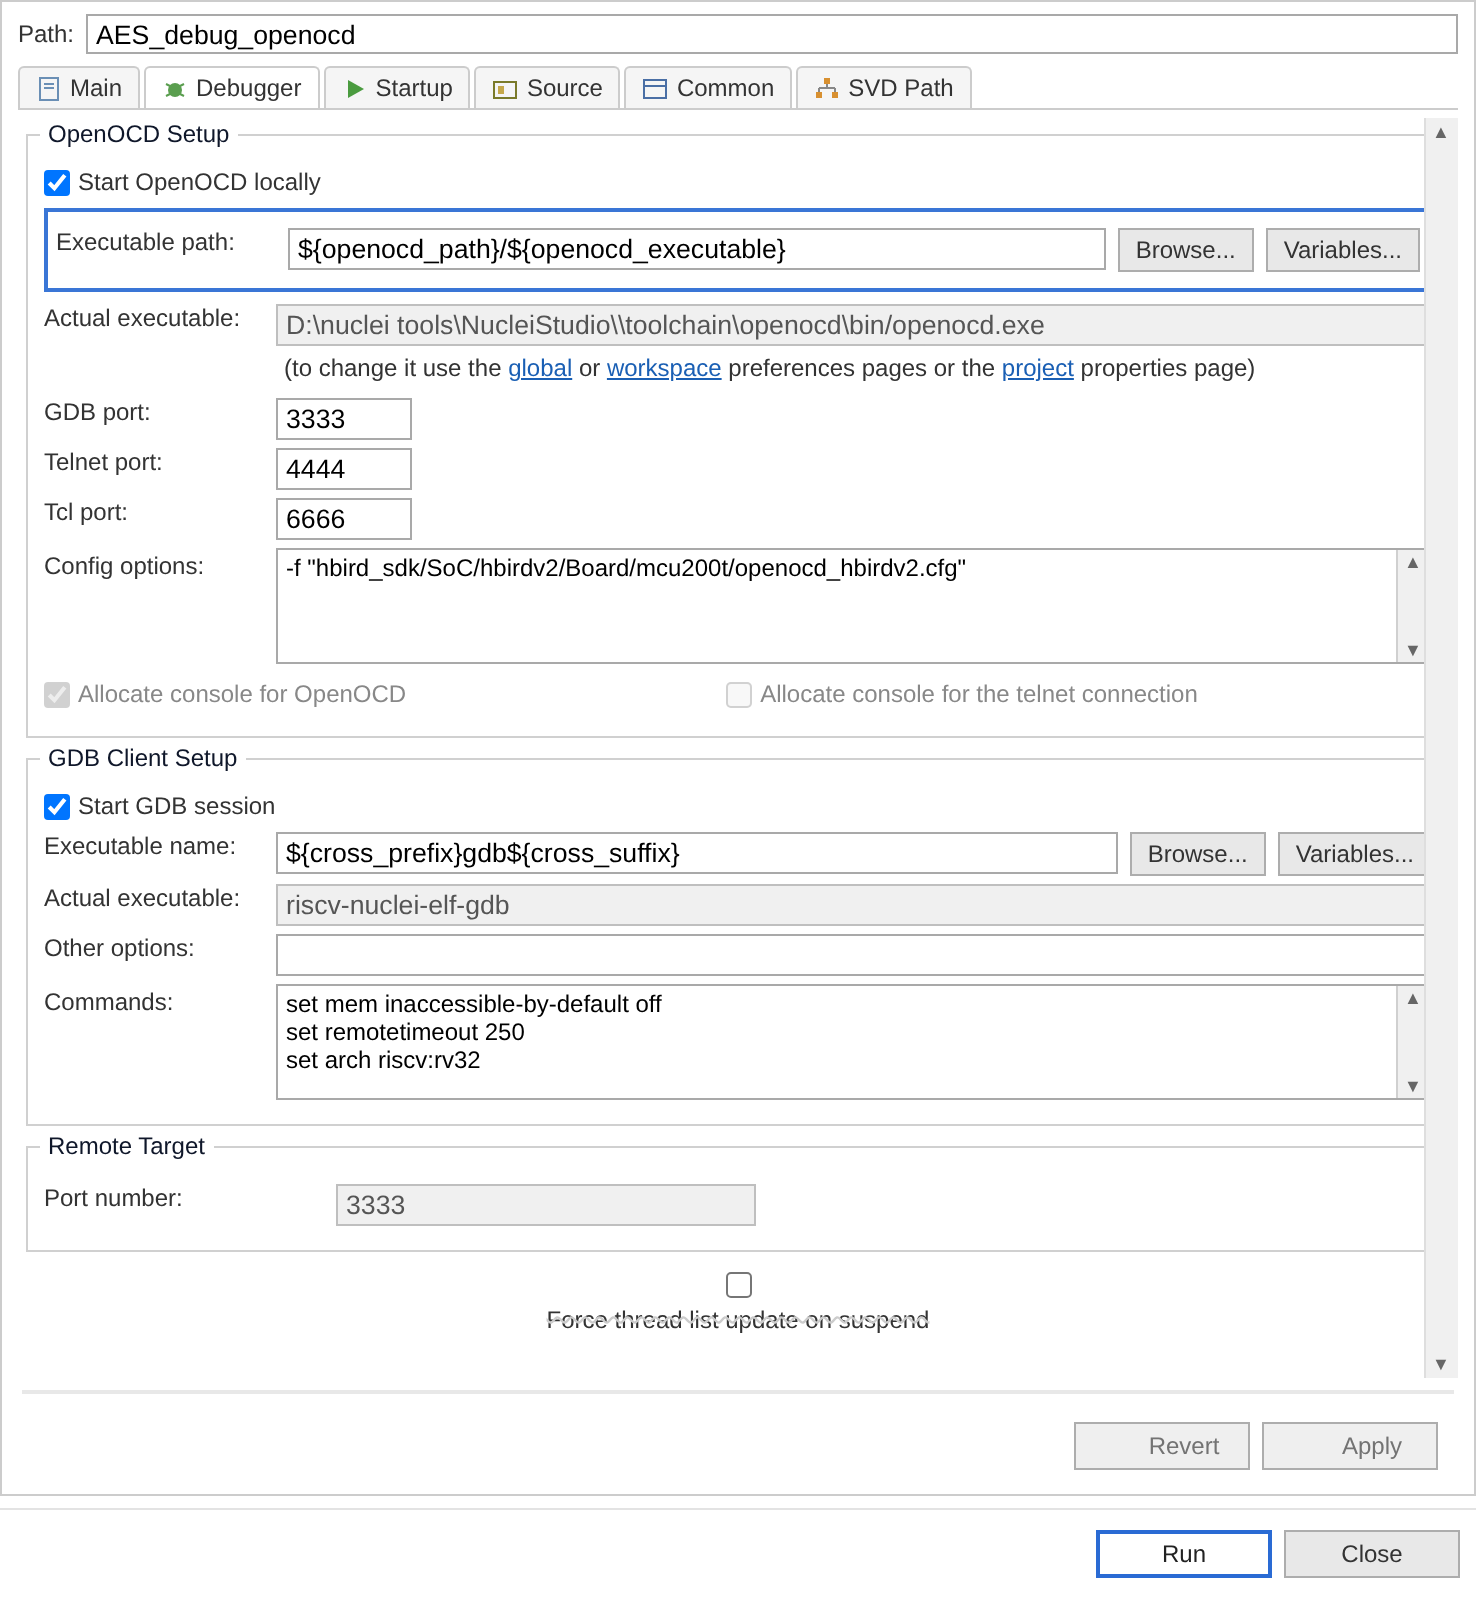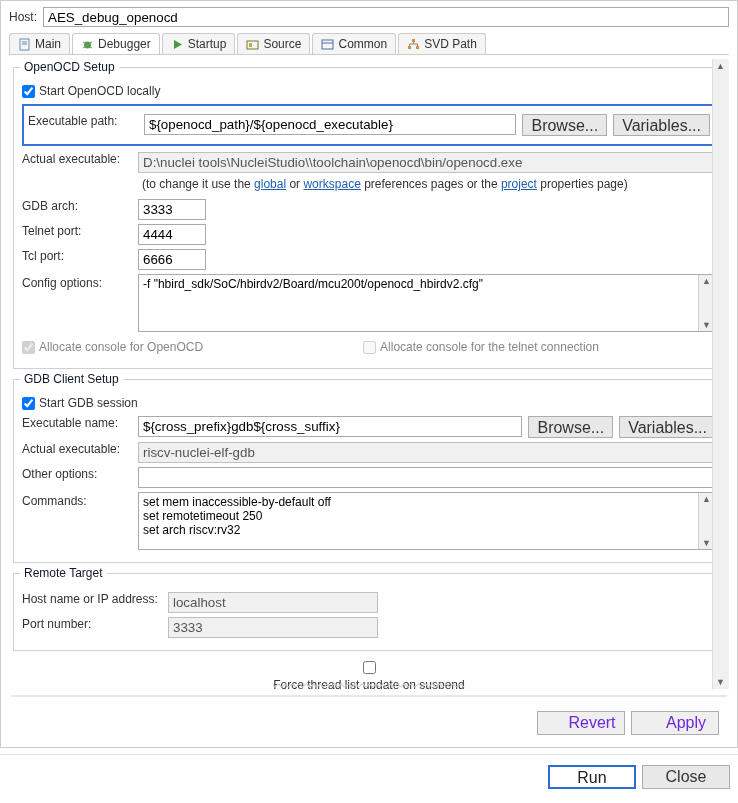--- a/index.html
+++ b/index.html
@@ -20,22 +20,22 @@
 .check-row { display: flex; align-items: center; gap: 4px; margin: 2px 0 6px 0; }
 .check-row input[type=checkbox] { width: 13px; height: 13px; }
 .check-row.disabled label { color: #888; }
 .form-row { display: flex; gap: 6px; margin: 4px 0; }
 .form-row .lbl { width: 110px; color: #333; }
 .form-row .lbl.wide { width: 140px; }
 .form-row input[type=text] { border: 1px solid #a9a9a9; padding: 2px 4px; height: 21px; }
 .form-row input.flex { flex: 1; }
 .form-row input.small { width: 68px; }
 .form-row input.ro { background: #f0f0f0; color: #555; border: 1px solid #bfbfbf; }
-.btn { border: 1px solid #adadad; background: #e8e8e8; padding: 2px 8px; height: 22px; cursor: pointer; font-size: 16px; color: #333; }
-.btn.disabled { color: #6d28d9; background: #efefef; cursor: default; padding-left: 30px; }
+.btn { border: 1px solid #adadad; background: #e8e8e8; padding: 2px 8px; height: 22px; cursor: pointer; font-size: 12px; color: #333; }
+.btn.disabled { color: #737373; background: #efefef; cursor: default; padding-left: 30px; }
 .btn-lg { width: 88px; height: 24px; }
 .hl-box { border: 2px solid #3a76d6; padding: 4px 4px; margin: 2px 0 6px 0; }
 .note { margin: 2px 0 8px 120px; color: #333; }
 a { color: #1a5fb4; text-decoration: underline; cursor: pointer; }
 .textarea-wrap { display: flex; flex: 1; border: 1px solid #a9a9a9; }
 .textarea-wrap textarea { flex: 1; border: none; resize: none; padding: 2px 4px; font-family: inherit; font-size: 12px; height: 56px; outline: none; }
 .textarea-wrap .vscroll { width: 17px; background: #f0f0f0; border-left: 1px solid #d0d0d0; position: relative; }
 .vscroll .arrow { position: absolute; left: 3px; font-size: 9px; color: #666; }
 .vscroll .up { top: 1px; }
 .vscroll .down { bottom: 1px; }
@@ -51,21 +51,21 @@
 .vscrollbar .arrow { position: absolute; left: 3px; font-size: 9px; color: #666; }
 .vscrollbar .up { top: 2px; }
 .vscrollbar .down { bottom: 2px; }
 svg { display: block; }
 </style>
 </head>
 <body>
 
 <div class="outer">
   <div class="name-row">
-    <label>Host:</label>
+    <label>Path:</label>
     <input type="text" value="AES_debug_openocd" style="">
   </div>
 
   <div class="tabs">
     <div class="tab">
       <span class="tab-icon">
           <svg width="13" height="13">
             <rect x="2" y="1" width="9" height="11" fill="none" stroke="#6a8fb5" stroke-width="1"></rect>
             <line x1="4" y1="4" x2="9" y2="4" stroke="#6a8fb5"></line>
             <line x1="4" y1="6" x2="9" y2="6" stroke="#6a8fb5"></line>
@@ -150,21 +150,21 @@
           <div class="form-row">
             <span class="lbl">Actual executable:</span>
             <input type="text" class="flex ro" readonly="" value="D:\nuclei tools\NucleiStudio\\toolchain\openocd\bin/openocd.exe" style="">
           </div>
 
           <div class="note">
             <span>(to change it use the </span><a>global</a><span> or </span><a>workspace</a><span> preferences pages or the </span><a>project</a><span> properties page)</span>
           </div>
 
           <div class="form-row">
-            <span class="lbl">GDB arch:</span>
+            <span class="lbl">GDB port:</span>
             <input type="text" class="small" value="3333" style="">
           </div>
           <div class="form-row">
             <span class="lbl">Telnet port:</span>
             <input type="text" class="small" value="4444" style="">
           </div>
           <div class="form-row">
             <span class="lbl">Tcl port:</span>
             <input type="text" class="small" value="6666" style="">
           </div>
@@ -226,24 +226,20 @@
                 </div>
             </div>
           </div>
         </div>
       </div>
 
       <div class="fieldset">
         <span class="legend">Remote Target</span>
         <div class="fieldset-body">
           <div class="form-row">
-            <span class="lbl wide">Host name or IP address:</span>
-            <input type="text" class="ro" style="width: 210px;" readonly="" value="localhost">
-          </div>
-          <div class="form-row">
             <span class="lbl wide">Port number:</span>
             <input type="text" class="ro" style="width: 210px;" readonly="" value="3333">
           </div>
         </div>
       </div>
 
       <div class="cutoff">
         <input type="checkbox" style="">
         <span style="text-decoration:line-through wavy #ccc;">Force thread list update on suspend</span>
       </div>

